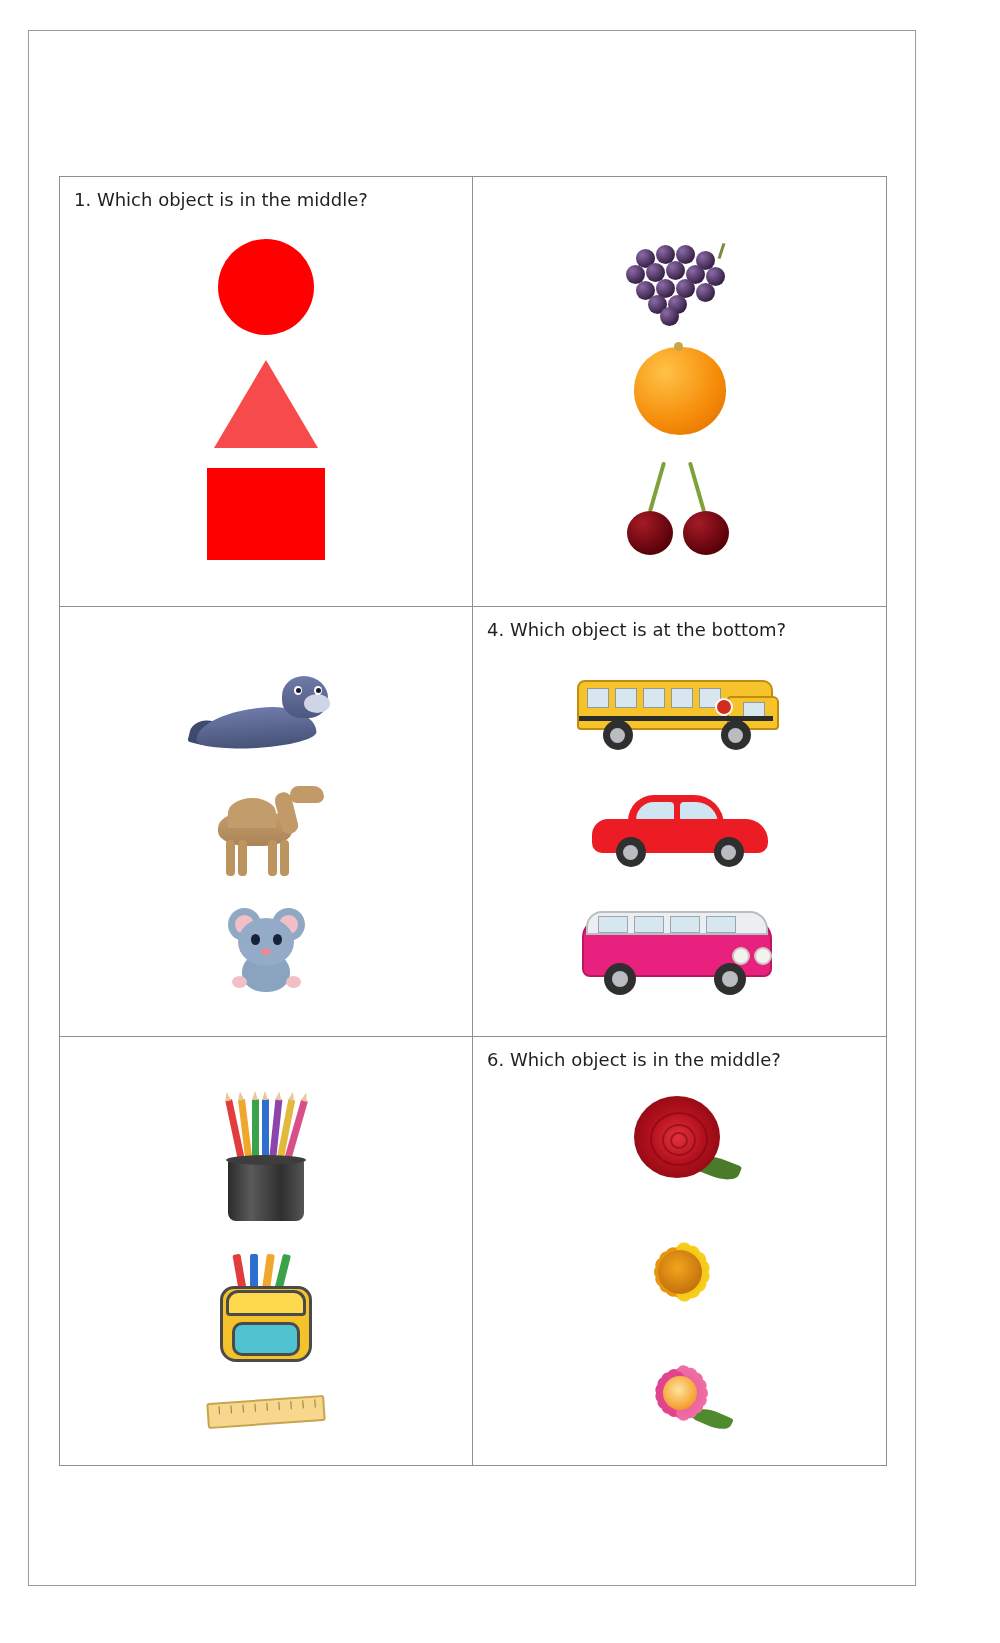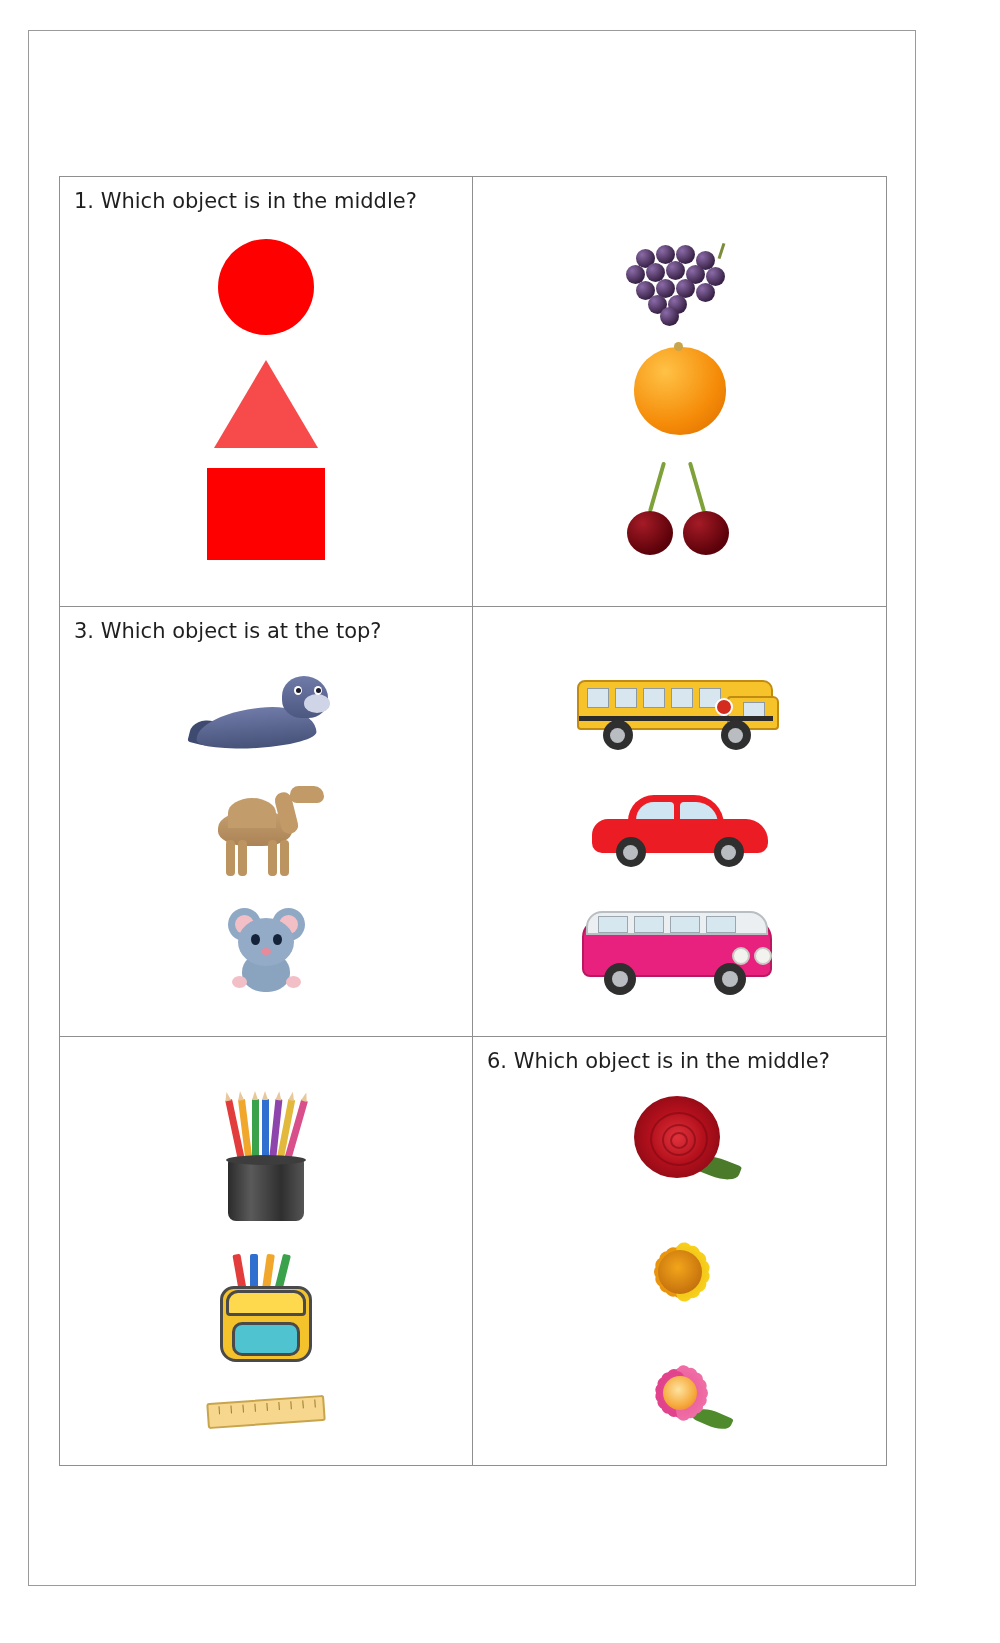--- a/index.html
+++ b/index.html
@@ -60,21 +60,21 @@
     border-bottom: 1px solid #8f8f8f;
     overflow: hidden;
   }
   .cell:nth-child(2n) { border-right: none; }
   .cell:nth-child(5), .cell:nth-child(6) { border-bottom: none; }
   .q-text {
     position: absolute;
     left: 14px;
     top: 12px;
     right: 8px;
-    font-size: 21px;
+    font-size: 18px;
     color: #1f1f1f;
     font-family: "DejaVu Sans", sans-serif;
     white-space: nowrap;
   }
   .stack {
     position: absolute;
     left: 0;
     top: 48px;
     width: 100%;
     height: 372px;
@@ -455,21 +455,20 @@
               <span class="cherry-stem" style="left:34px; top:2px; transform:rotate(16deg);"></span>
               <span class="cherry-stem" style="left:74px; top:2px; transform:rotate(-16deg);"></span>
               <span class="cherry" style="left:6px;"></span>
               <span class="cherry" style="left:62px;"></span>
             </div>
           </div>
         </div>
       </div>
 
       <div class="cell">
-        <div class="q-text">3. Which object is at the top?</div>
         <div class="stack">
           <div class="item" style="height:116px">
             <div class="art seal">
               <span class="seal-tail"></span>
               <span class="seal-body"></span>
               <span class="seal-head"></span>
               <span class="seal-snout"></span>
               <span class="seal-eye" style="right:34px;">
                   <i></i>
                 </span>
@@ -504,20 +503,21 @@
               <span class="mouse-eye" style="left:55px;"></span>
               <span class="mouse-nose"></span>
               <span class="mouse-hand" style="left:14px;"></span>
               <span class="mouse-hand" style="left:68px;"></span>
             </div>
           </div>
         </div>
       </div>
 
       <div class="cell">
+        <div class="q-text">4. Which object is at the bottom?</div>
         <div class="stack">
           <div class="item" style="height:116px">
             <div class="art bus">
               <span class="bus-body"></span>
               <span class="bus-hood"></span>
               <span class="bus-win" style="left:10px;"></span>
               <span class="bus-win" style="left:38px;"></span>
               <span class="bus-win" style="left:66px;"></span>
               <span class="bus-win" style="left:94px;"></span>
               <span class="bus-win" style="left:122px;"></span>

